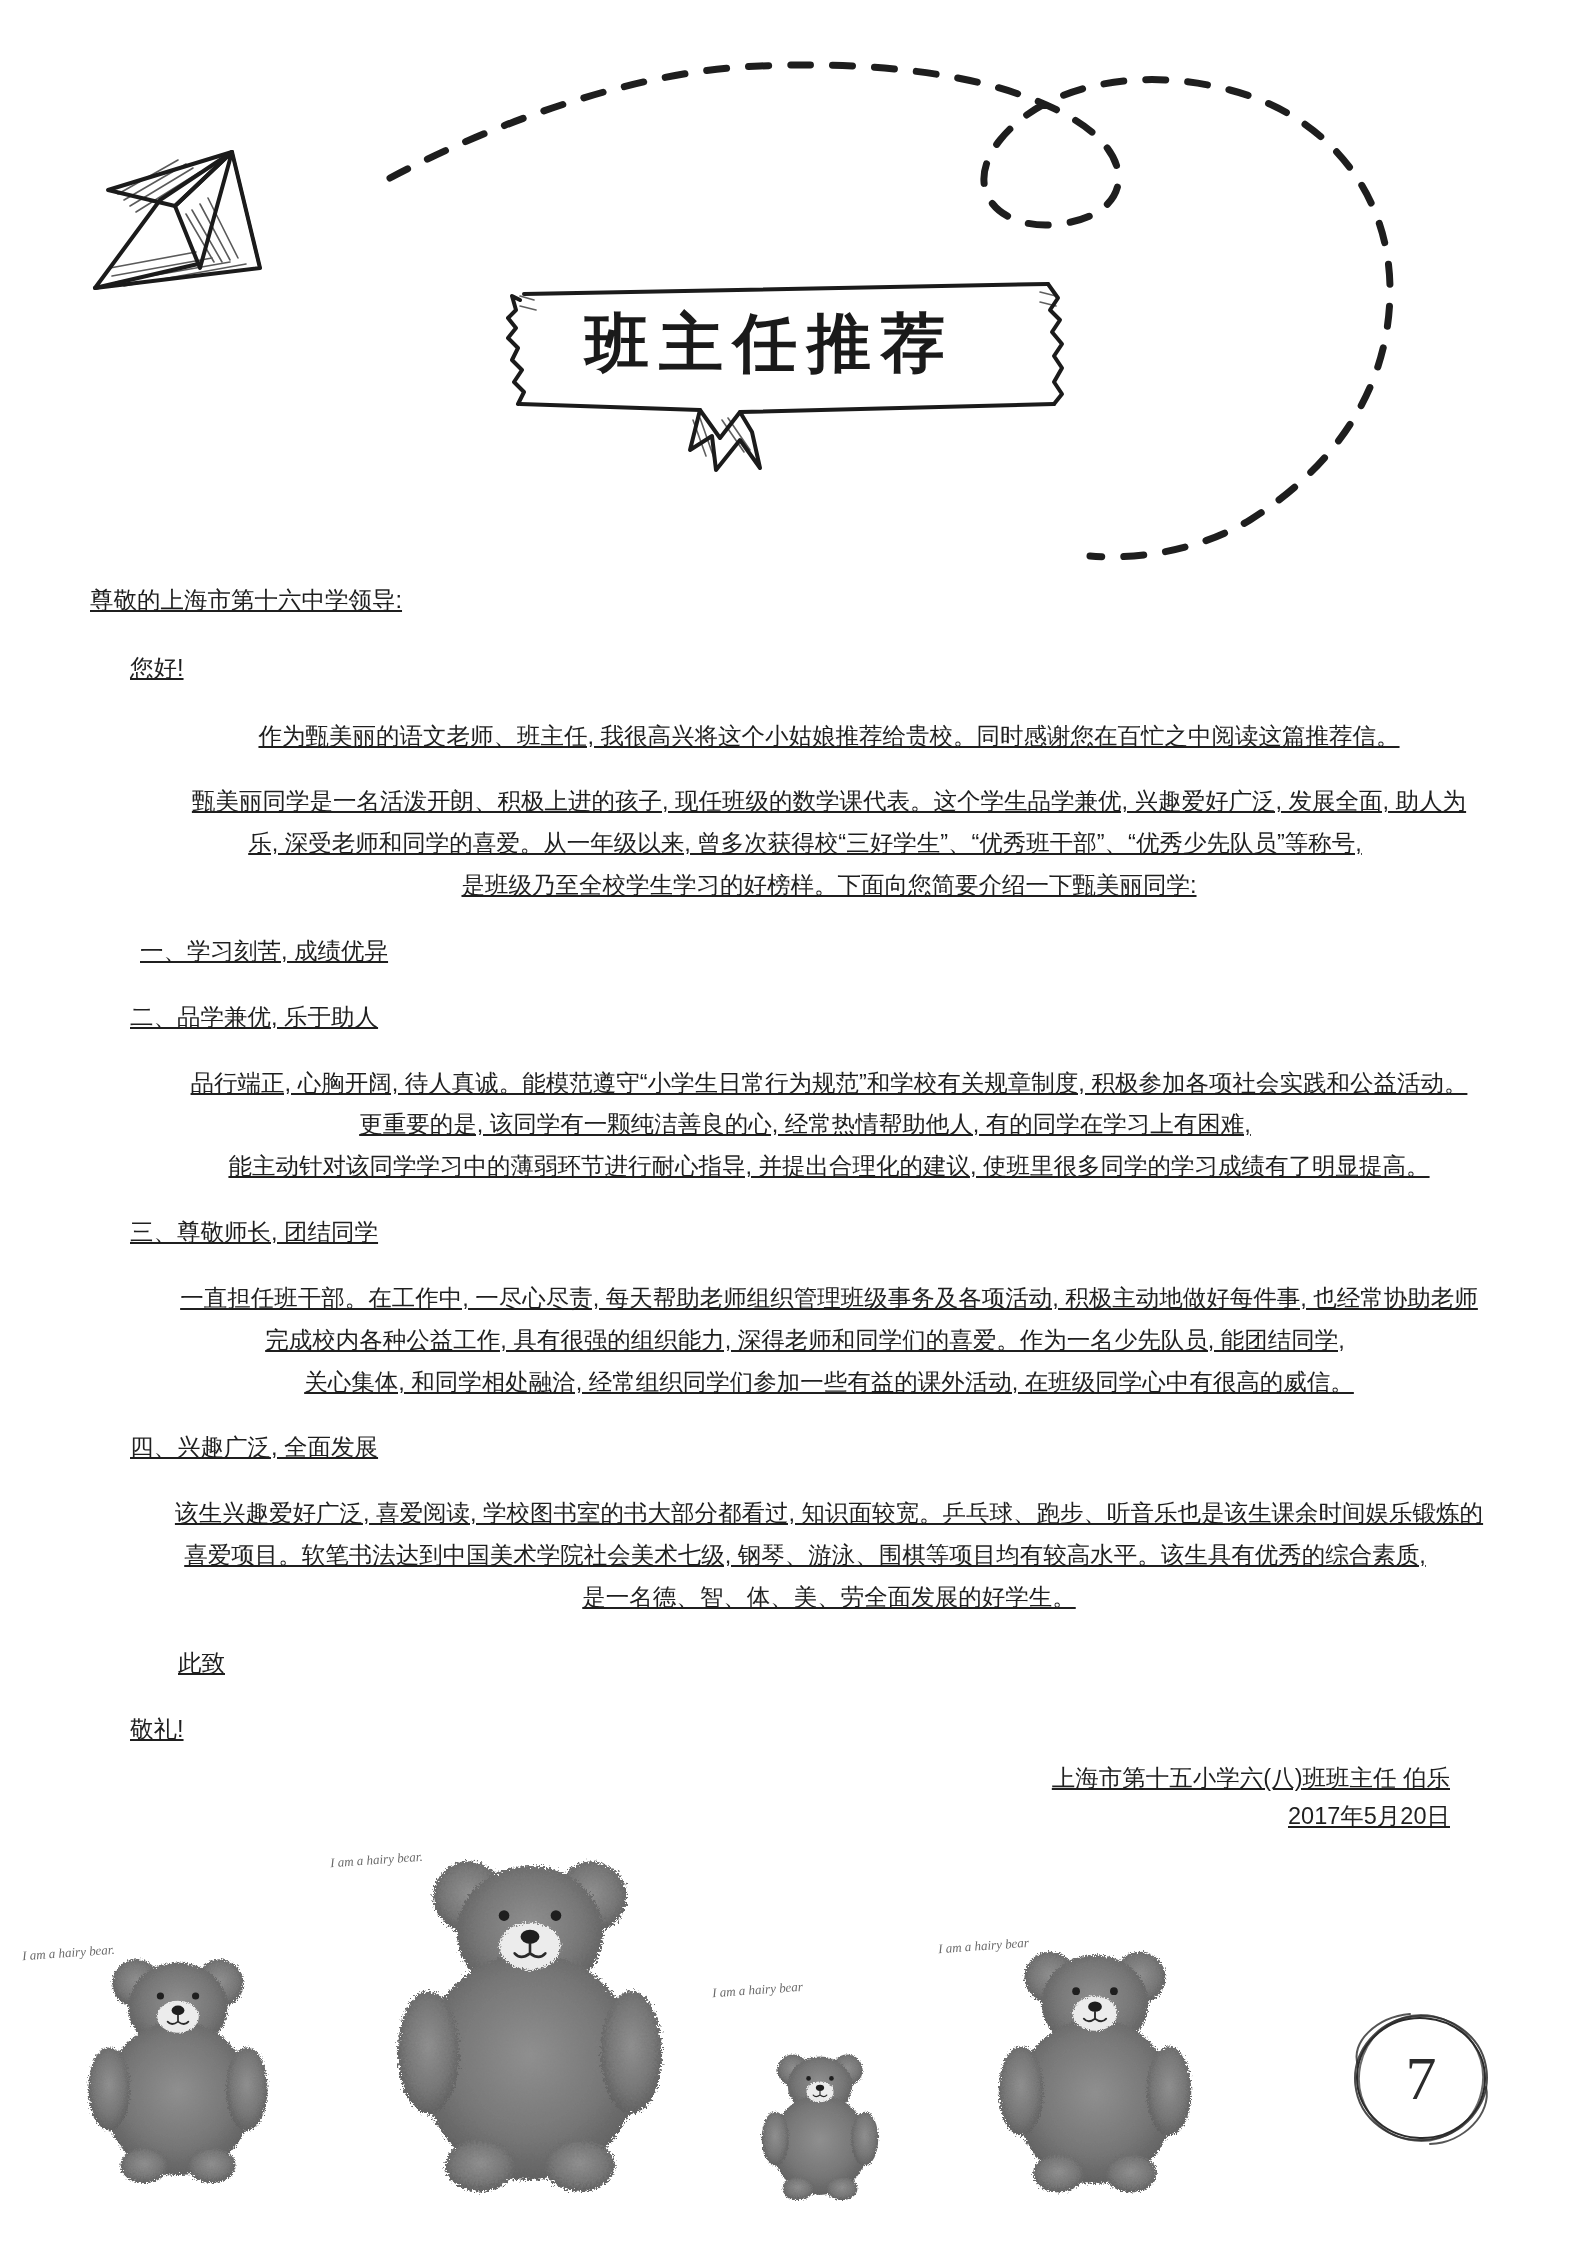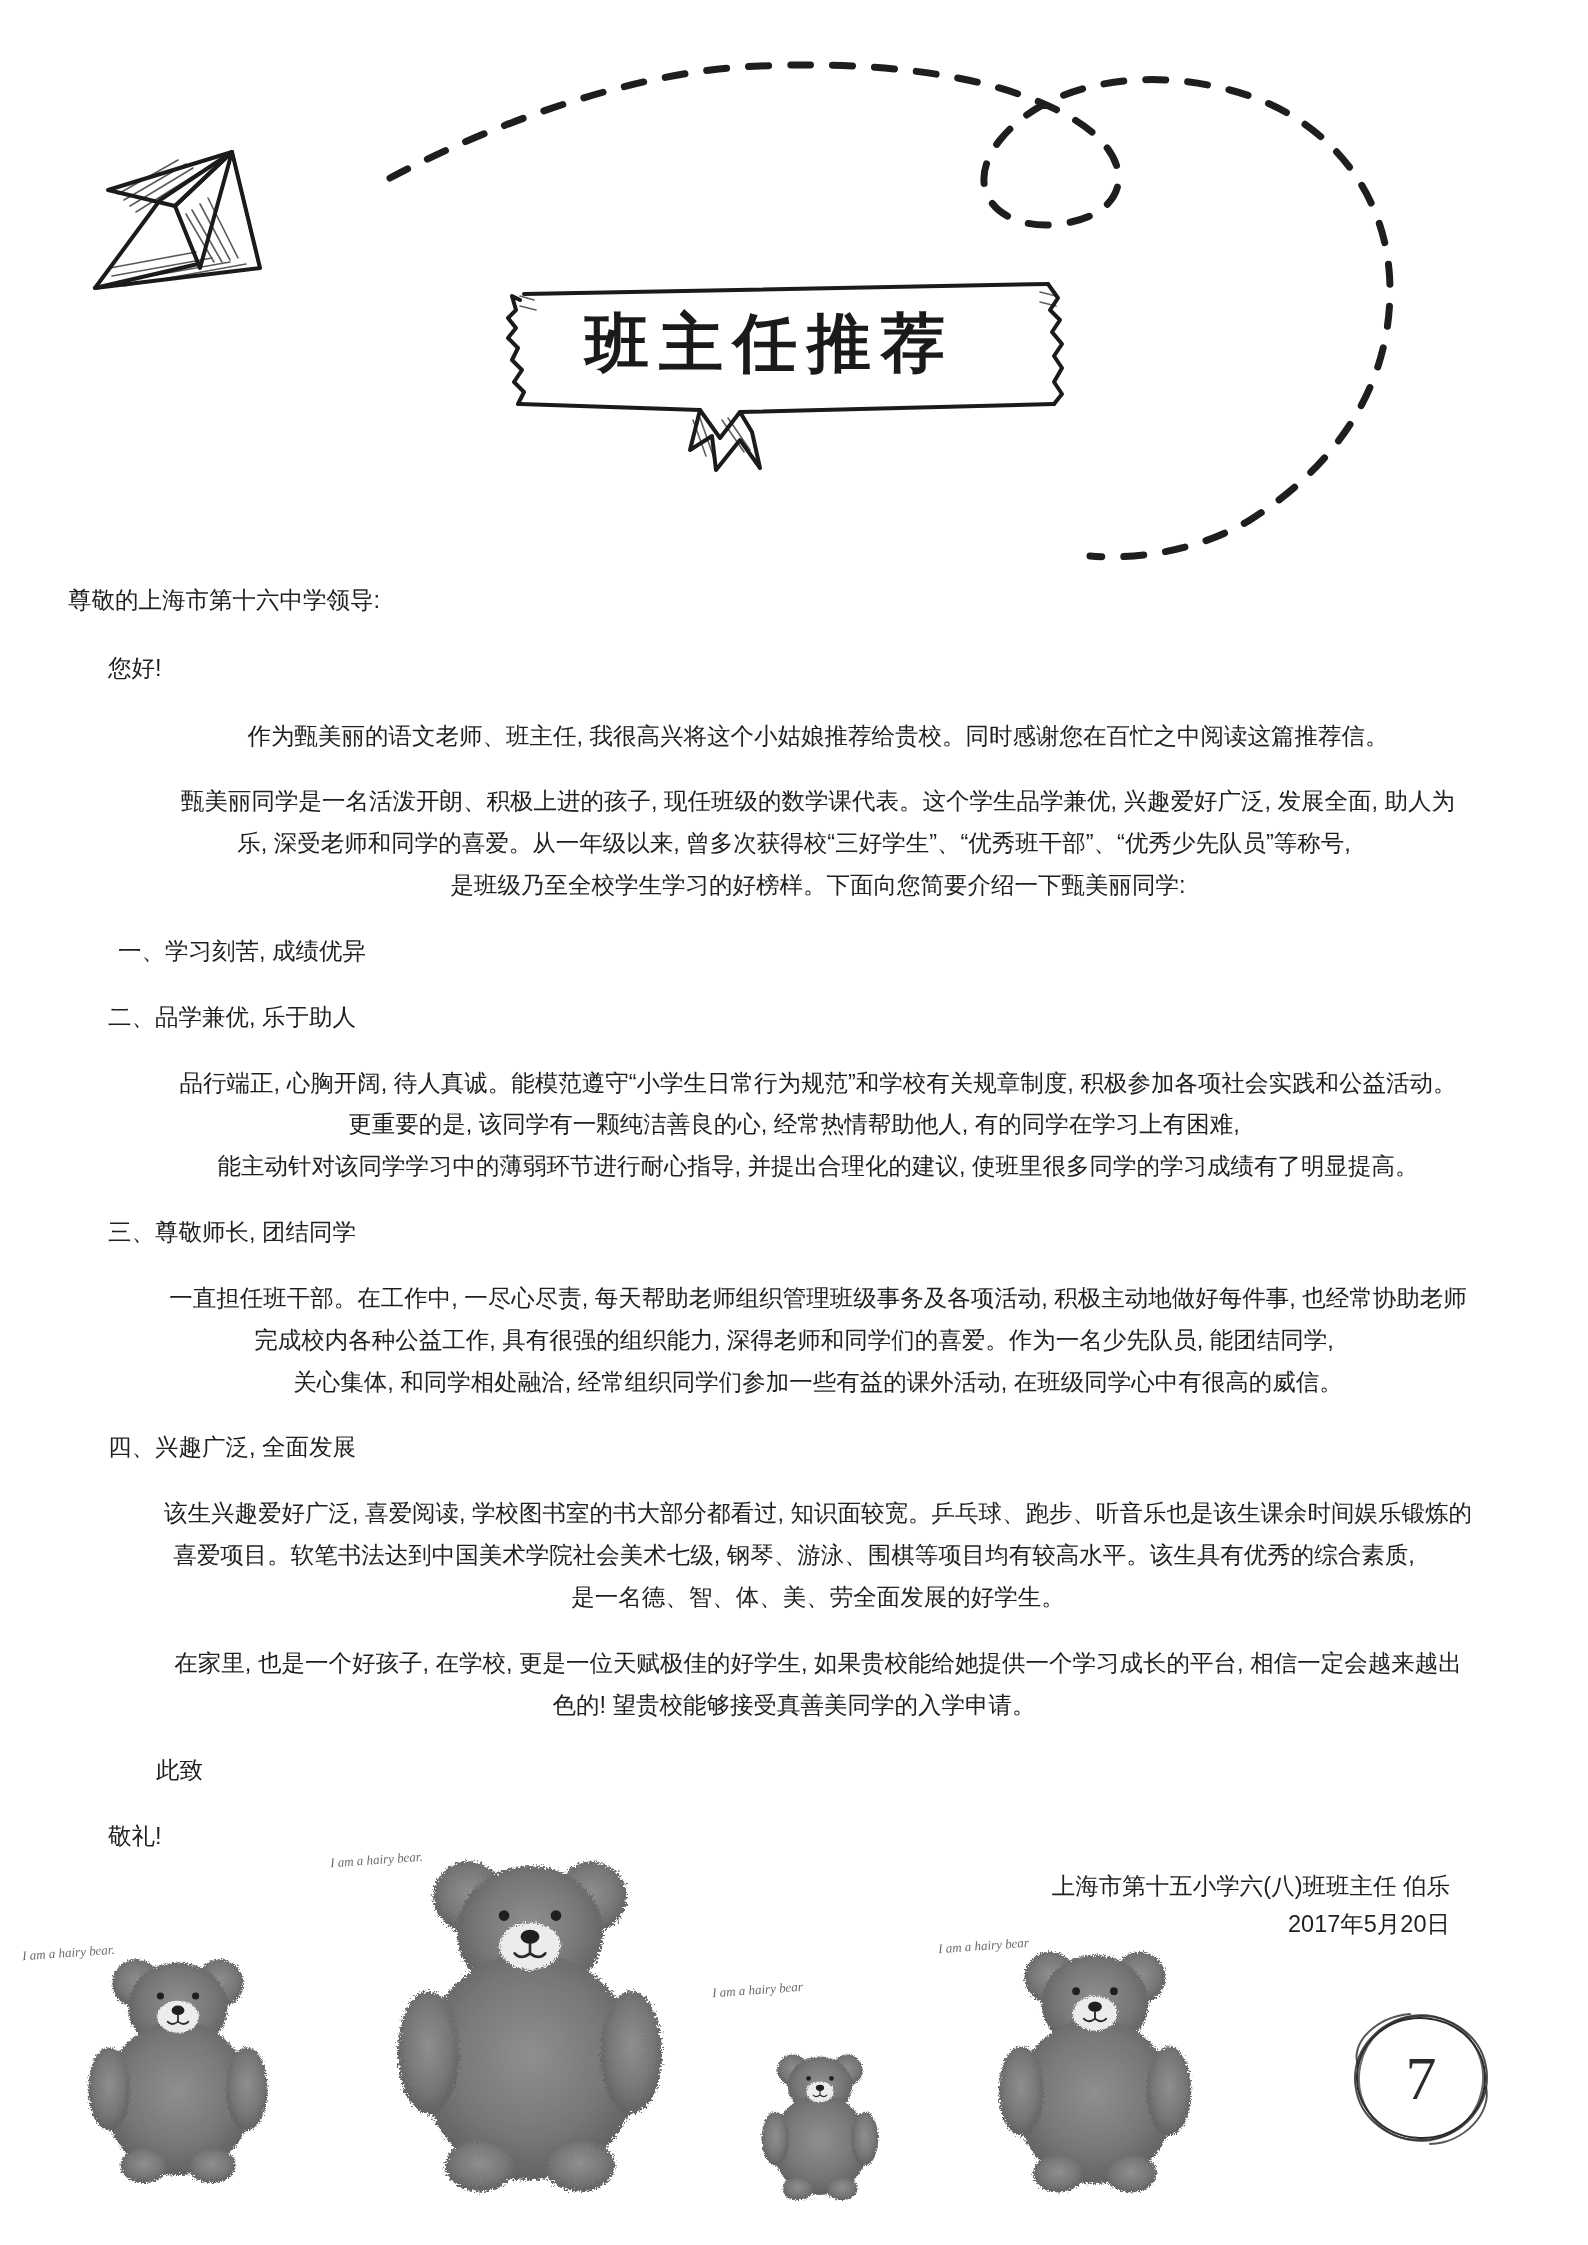--- a/index.html
+++ b/index.html
@@ -38,25 +38,26 @@
     font-family: "DejaVu Sans", "Liberation Sans", sans-serif;
     white-space: nowrap;
   }
 
   
   #letter {
     position: absolute;
     left: 0;
     top: 580px;
     width: 1588px;
-    padding: 0 60px 0 60px;
+    padding: 0 60px 0 82px;
     box-sizing: border-box;
     font-size: 23.5px;
     line-height: 1.78;
     color: #1f1f1f;
+    text-decoration: underline;
   }
   .salutation {
     margin: 0 0 26px 0;
     padding-left: 8px;
   }
   .greeting {
     margin: 7px 0 26px 0;
     padding-left: 48px;
   }
   .para {
@@ -211,24 +212,20 @@
     <span class="line ind">关心集体, 和同学相处融洽, 经常组织同学们参加一些有益的课外活动, 在班级同学心中有很高的威信。</span>
   </div>
 
   <div class="section-head">四、兴趣广泛, 全面发展</div>
   <div class="para">
     <span class="line ind">该生兴趣爱好广泛, 喜爱阅读, 学校图书室的书大部分都看过, 知识面较宽。乒乓球、跑步、听音乐也是该生课余时间娱乐锻炼的</span>
     <span class="line">喜爱项目。软笔书法达到中国美术学院社会美术七级, 钢琴、游泳、围棋等项目均有较高水平。该生具有优秀的综合素质,</span>
     <span class="line ind">是一名德、智、体、美、劳全面发展的好学生。</span>
   </div>
 
-  <div class="para">
-    <span class="line ind">在家里, 也是一个好孩子, 在学校, 更是一位天赋极佳的好学生, 如果贵校能给她提供一个学习成长的平台, 相信一定会越来越出</span>
-    <span class="line">色的! 望贵校能够接受真善美同学的入学申请。</span>
-  </div>
 
   <div class="closing-1">此致</div>
   <div class="closing-2">敬礼!</div>
 
   <div class="signature">
     <span class="sig-line">上海市第十五小学六(八)班班主任 伯乐</span>
     <span class="sig-line">2017年5月20日</span>
   </div>
 </div>
 

